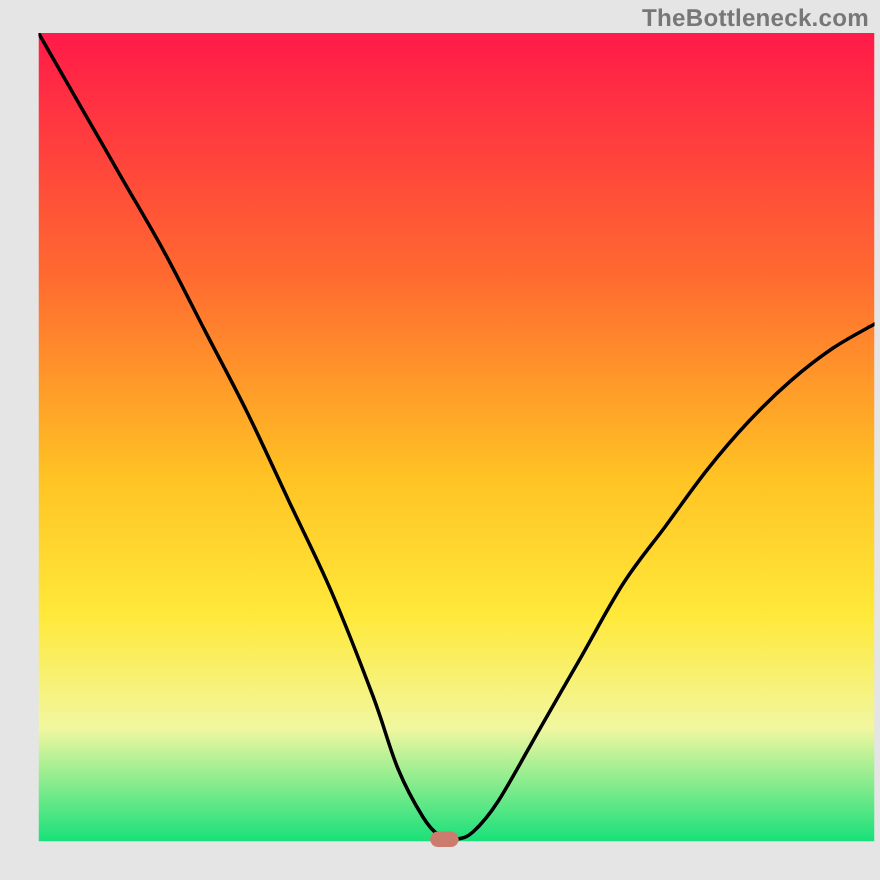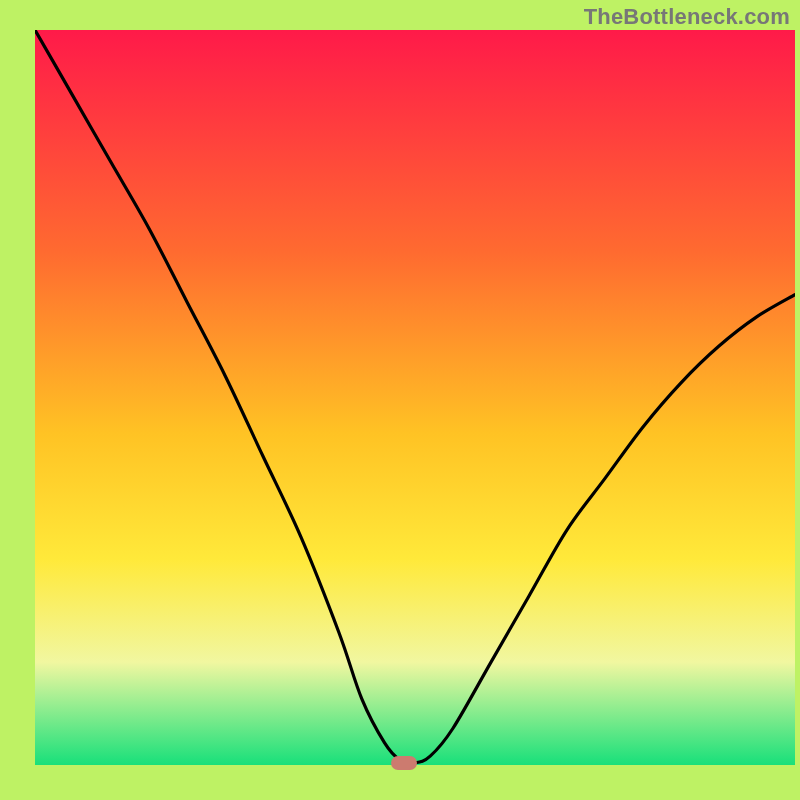--- a/index.html
+++ b/index.html
@@ -8,21 +8,21 @@
     width: 800px;
     height: 800px;
     background: #000;
     overflow: hidden;
     font-family: Arial, Helvetica, sans-serif;
   }
   .frame {
     position: relative;
     width: 800px;
     height: 800px;
-    background: #bef264;
+    background: #e5e5e5;
   }
   .watermark {
     position: absolute;
     top: 4px;
     right: 10px;
     color: #777;
     font-size: 22px;
     font-weight: 600;
     letter-spacing: 0.2px;
     z-index: 5;

